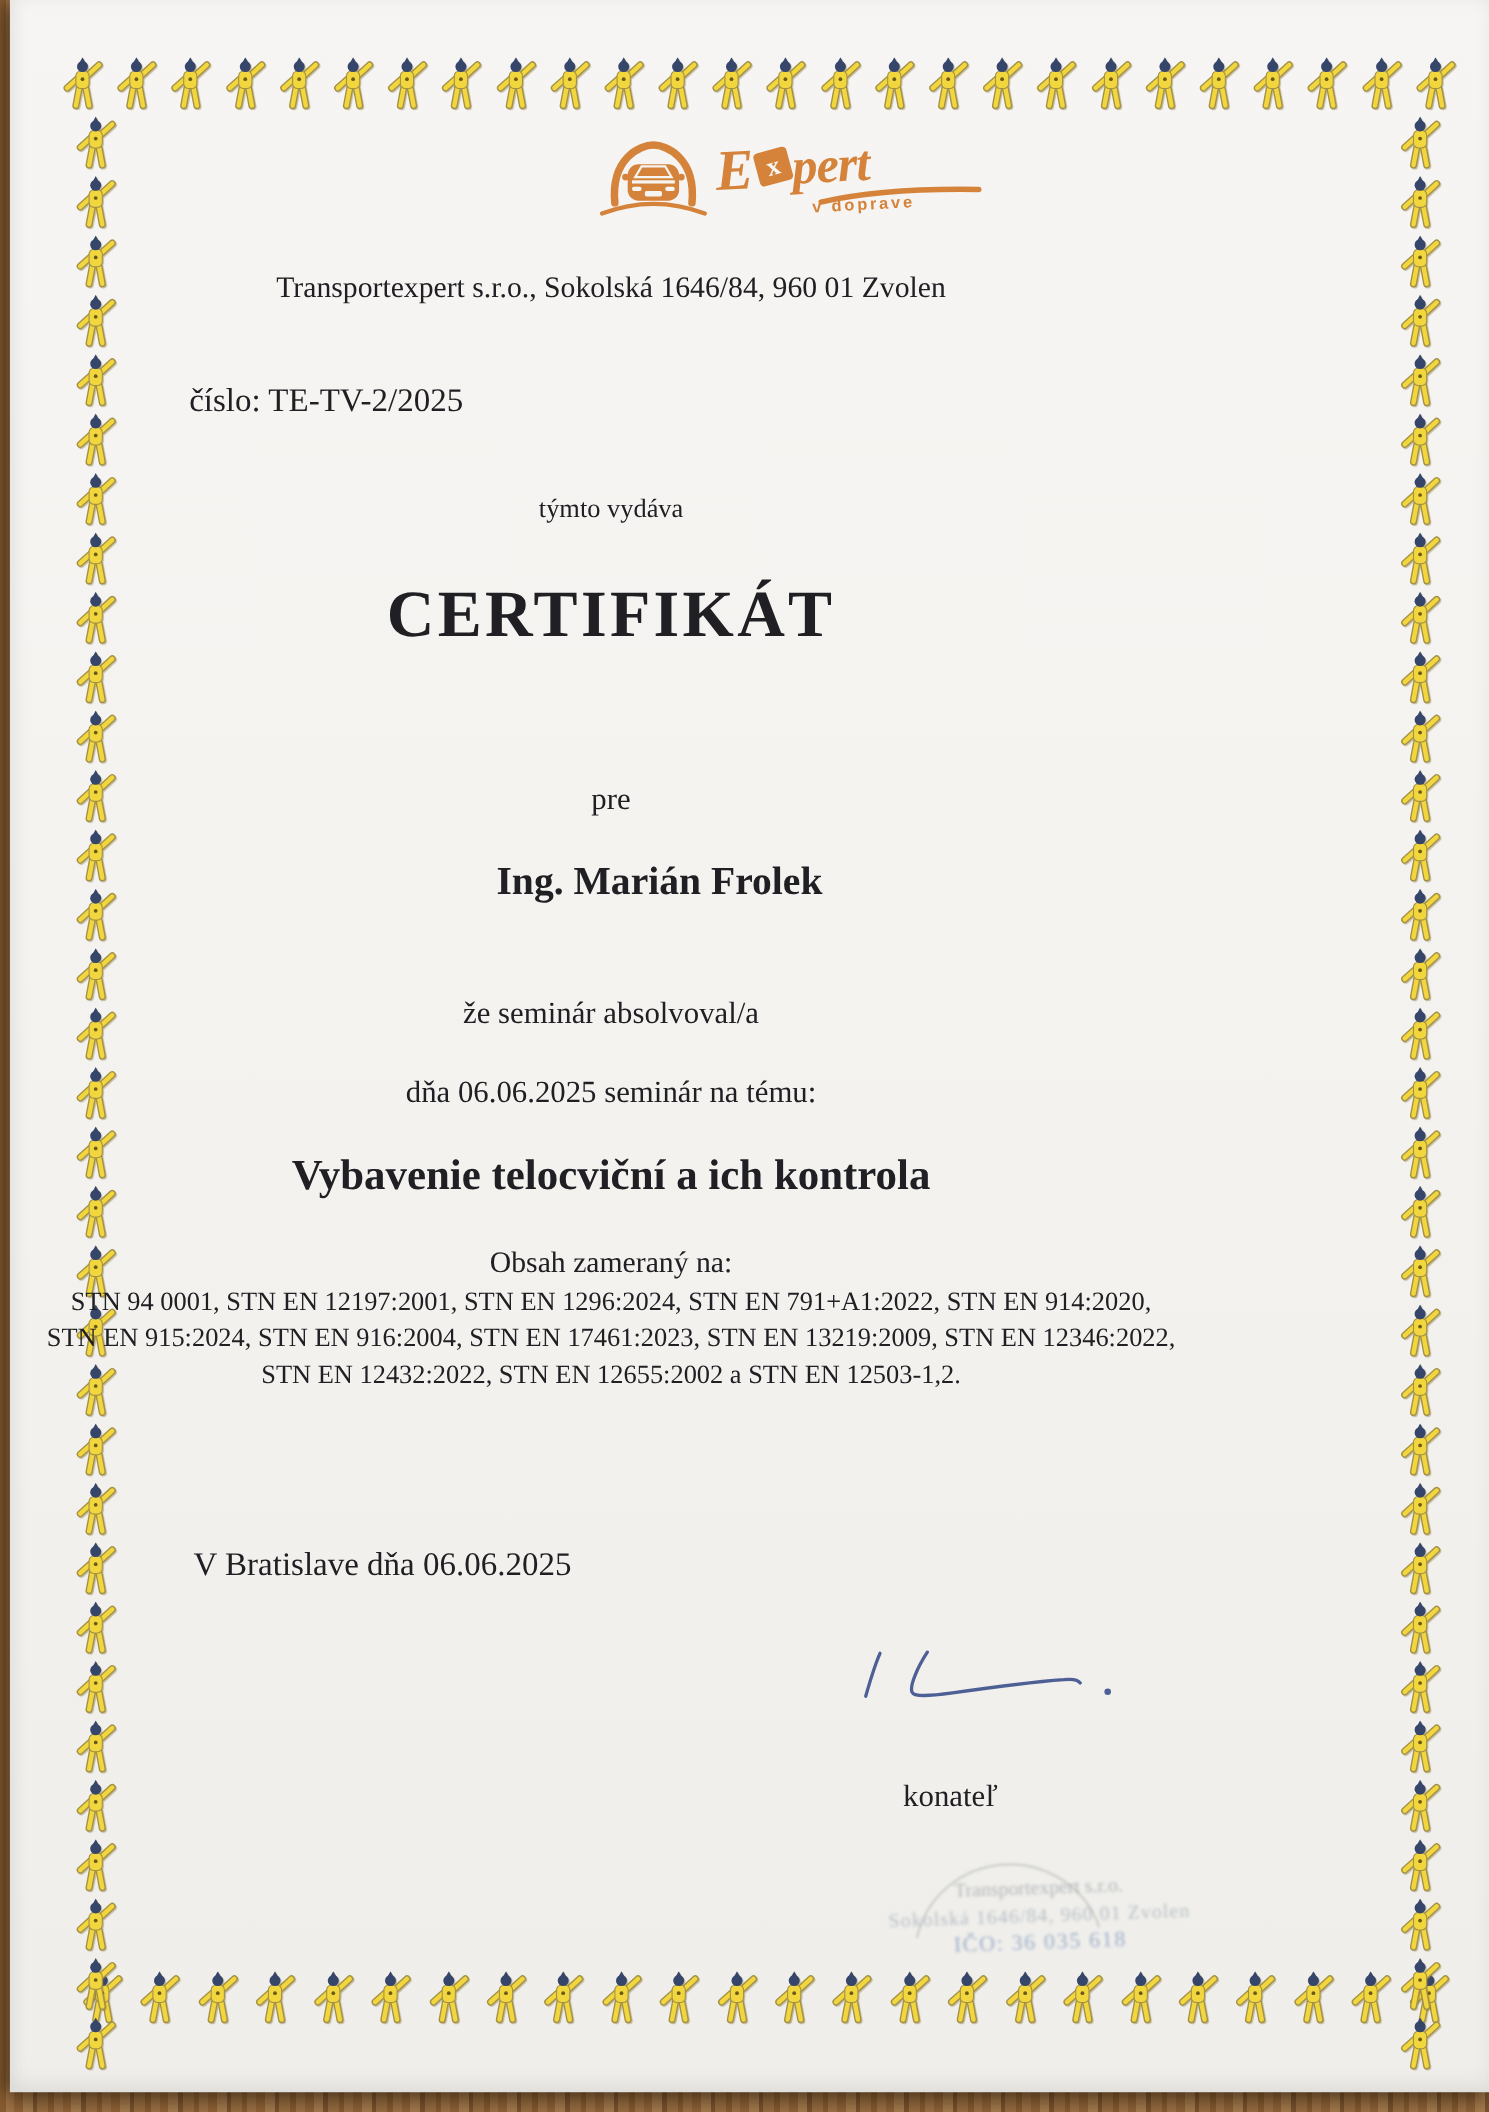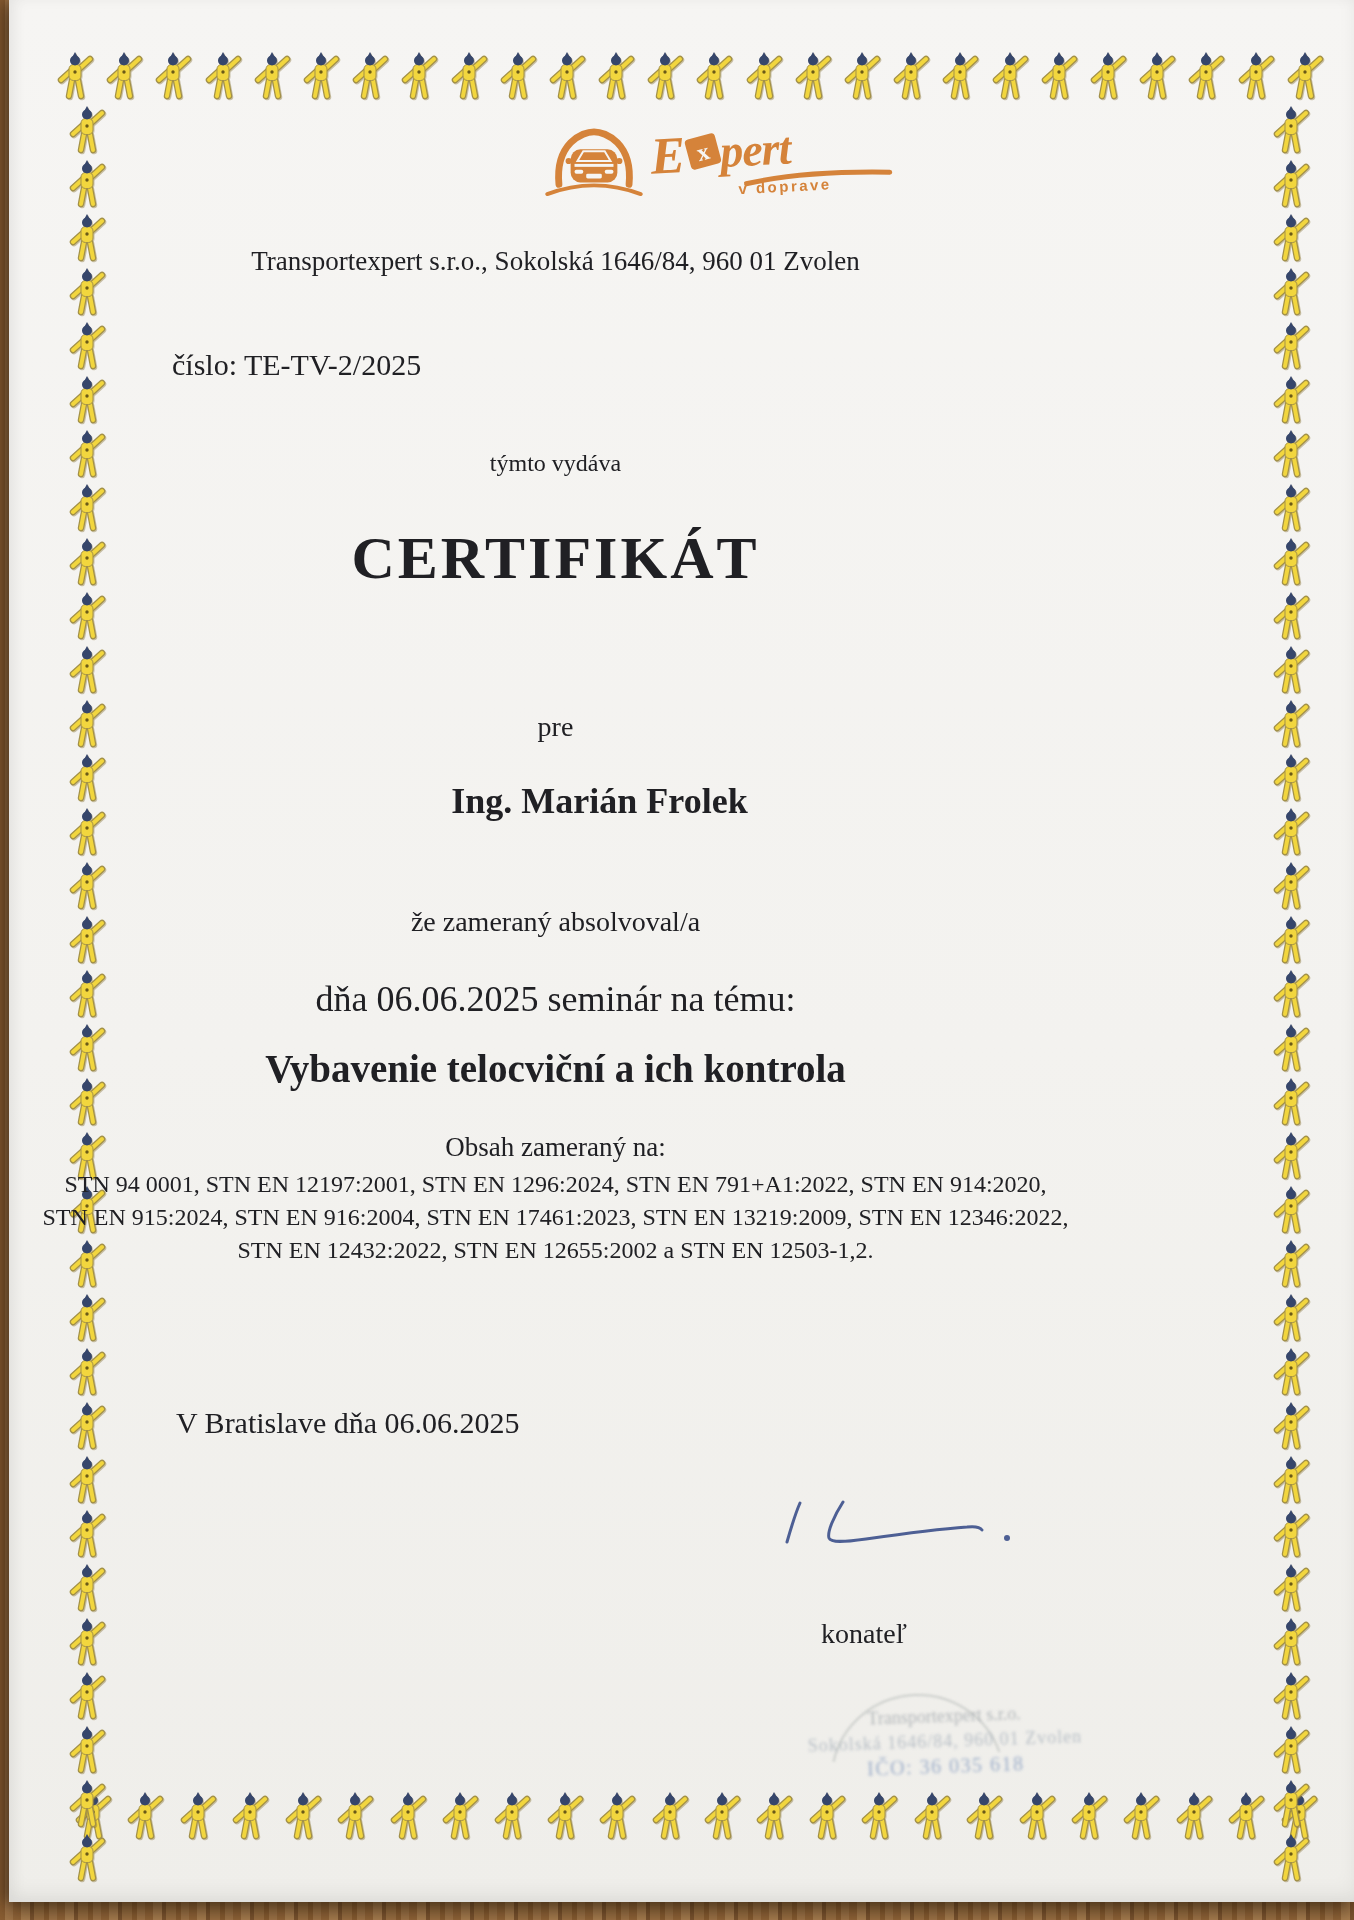--- a/index.html
+++ b/index.html
@@ -46,21 +46,21 @@
     font-family:"Liberation Sans","DejaVu Sans",sans-serif;}
   
   .cline{position:absolute;left:0;width:1093px;text-align:center;}
   .t-company{top:246px;font-size:27px;}
   .t-number{position:absolute;left:163px;top:348px;font-size:30px;}
   .t-issue{top:450px;font-size:24px;}
   .t-title{top:524px;font-size:60px;font-weight:bold;letter-spacing:3px;}
   .t-pre{top:692px;font-size:28px;margin-top:19px;}
   .t-recipient{top:780px;font-size:36px;font-weight:bold;padding-left:44px;}
   .t-statement{top:906px;font-size:28px;}
-  .t-dateline{top:978px;font-size:36px;}
+  .t-dateline{top:978px;font-size:28px;}
   .t-topic{top:1046px;font-size:39px;font-weight:bold;}
   .t-content{top:1132px;font-size:27px;}
   .t-standards{top:1168px;font-size:24px;line-height:33px;}
   .t-placedate{position:absolute;left:167px;top:1406px;font-size:30px;}
   .sig-svg{position:absolute;left:760px;top:1496px;}
   .t-signer{position:absolute;left:690px;width:330px;text-align:center;}
   .t-signer.name{top:1570px;font-size:31px;}
   .t-signer.title{top:1618px;font-size:28px;}
   
   .stamp{position:absolute;left:775px;top:1640px;width:320px;height:150px;
@@ -1272,21 +1272,21 @@
     </div>
   </div>
 
   <div class="cline t-company">Transportexpert s.r.o., Sokolská 1646/84, 960 01 Zvolen</div>
   <div class="t-number">číslo: TE-TV-2/2025</div>
 
   <div class="cline t-issue">týmto vydáva</div>
   <div class="cline t-title">CERTIFIKÁT</div>
   <div class="cline t-pre">pre</div>
   <div class="cline t-recipient">Ing. Marián Frolek</div>
-  <div class="cline t-statement">že zameraný absolvoval/a</div>
+  <div class="cline t-statement">že seminár absolvoval/a</div>
   <div class="cline t-dateline">dňa 06.06.2025 seminár na tému:</div>
   <div class="cline t-topic">Vybavenie telocviční a ich kontrola</div>
   <div class="cline t-content">Obsah zameraný na:</div>
   <div class="cline t-standards">
     <div>STN 94 0001, STN EN 12197:2001, STN EN 1296:2024, STN EN 791+A1:2022, STN EN 914:2020,</div>
     <div>STN EN 915:2024, STN EN 916:2004, STN EN 17461:2023, STN EN 13219:2009, STN EN 12346:2022,</div>
     <div>STN EN 12432:2022, STN EN 12655:2002 a STN EN 12503-1,2.</div>
   </div>
 
   <div class="t-placedate">V  Bratislave dňa 06.06.2025</div>

